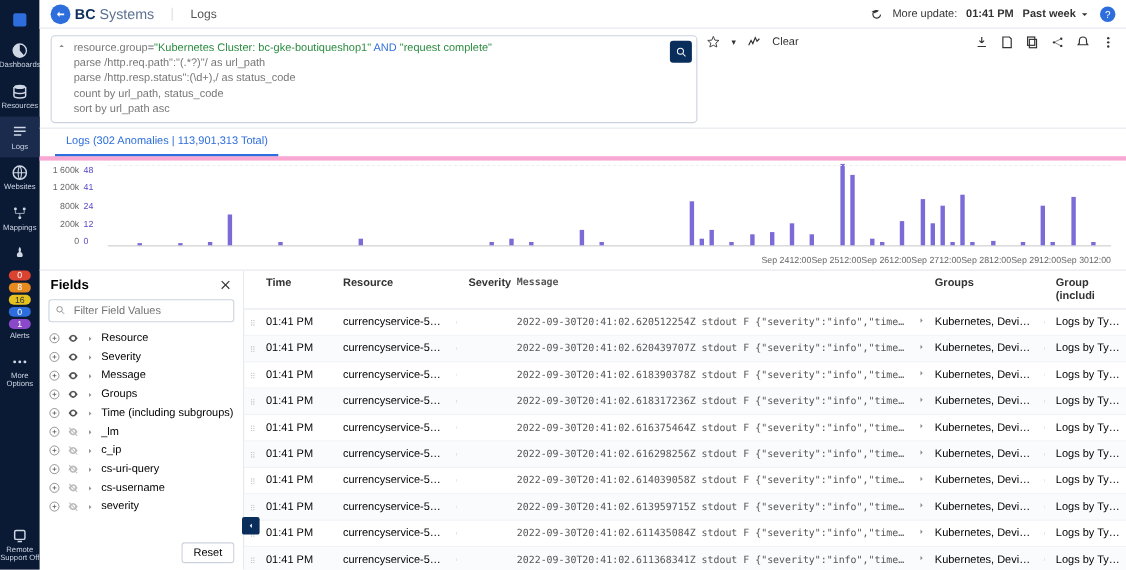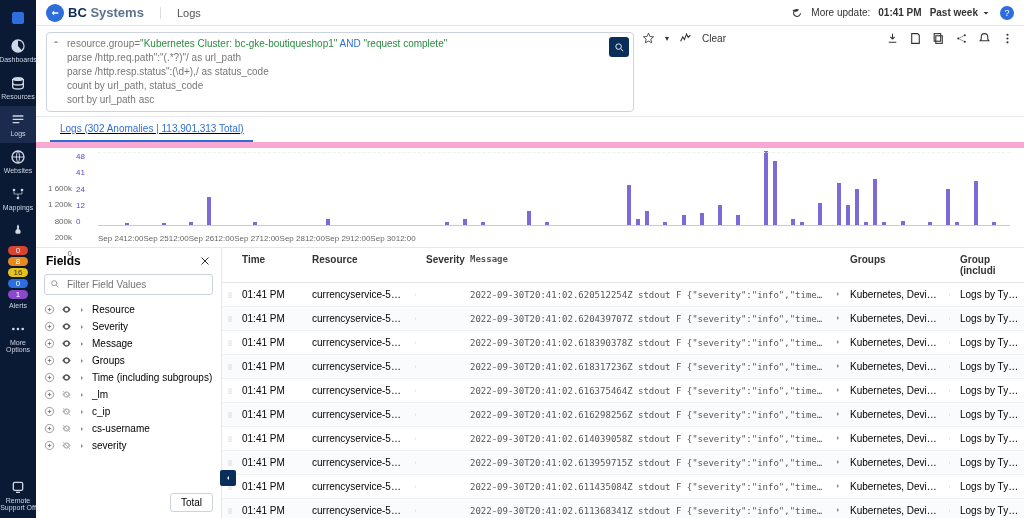--- a/index.html
+++ b/index.html
@@ -30,32 +30,32 @@
 .query-box .search-btn { position:absolute; right:4px; top:4px; width:20px; height:20px; background:#0a2e5c; border-radius:3px; display:flex; align-items:center; justify-content:center;}
 .query-box .search-btn svg{ width:11px; height:11px; fill:#fff;}
 .q-line1{ color:#333;}
 .q-green{ color:#2a8b3f;}
 .q-blue{ color:#2d6edc;}
 .q-gray{ color:#777;}
 .query-actions{ display:flex; align-items:center; gap:10px; font-size:10px; color:#333; }
 .query-actions svg{ width:13px; height:13px; fill:#333;}
 .query-actions .clear{ color:#333; cursor:pointer;}
 
-.tabs-row{ display:flex; padding:0 14px; border-bottom:6px solid #f9a8d4; font-size:10px;text-decoration:underline; }
+.tabs-row{ display:flex; padding:0 14px; border-bottom:4px solid #f9a8d4; font-size:10px; }
 .tab { padding:6px 10px; color:#333; cursor:pointer;}
 .tab.active{ color:#2d6edc; border-bottom:2px solid #2d6edc; font-weight:500;}
 
 .chart-area{ position:relative; height:100px; padding:4px 14px 0; border-bottom:1px solid #e4e7ed; }
 .y-left, .y-right{ position:absolute; top:4px; font-size:8px; color:#666; display:flex; flex-direction:column; justify-content:space-between; height:74px;}
-.y-left{ left:2px; text-align:right; width:34px;margin-top:32px;}
+.y-left{ left:2px; text-align:right; width:34px;}
 .y-right{ left:40px; color:#5a49c8; width:16px;}
 .plot{ position:absolute; left:62px; right:14px; top:4px; height:74px; border-bottom:1px solid #ccc;}
 .plot::before, .plot::after{ content:""; position:absolute; left:0; right:0; border-top:1px dashed #f0f0f0;}
 .bar{ position:absolute; bottom:0; width:4px; background:#7a6bd9; }
-.x-axis{ position:absolute; left:62px; right:14px; bottom:4px; display:flex; justify-content:flex-start; font-size:8px; color:#666;margin-top:48px;}
+.x-axis{ position:absolute; left:62px; right:14px; bottom:4px; display:flex; justify-content:flex-end; font-size:8px; color:#666;margin-top:48px;}
 
 .lower{ flex:1; display:flex; overflow:hidden;}
 
 .fields-panel{ width:186px; border-right:1px solid #e4e7ed; display:flex; flex-direction:column; font-size:10px; }
 .fields-head{ display:flex; align-items:center; justify-content:space-between; padding:6px 10px; font-weight:600; font-size:12px;}
 .fields-head svg{ width:12px; height:12px; fill:#333;}
 .field-filter{ margin:0 8px 6px; position:relative;}
 .field-filter input{ width:100%; padding:4px 4px 4px 22px; border:1px solid #ccd2de; border-radius:3px; font-size:10px;}
 .field-filter svg{ position:absolute; left:6px; top:5px; width:10px; height:10px; fill:#888;}
 .field-list{ flex:1; overflow:auto; }
@@ -160,21 +160,21 @@
     </div>
 </div>
 
 <div class="topbar">
   <div class="brand">
     <div class="logo">
         <svg viewBox="0 0 24 24">
           <path d="M4 12l6-6v4h10v4H10v4z"></path>
         </svg>
       </div>
-    <span><b>BC</b><span style="font-weight:400;color:#2d6edc"> </span><span style="font-weight:700;color:#5b7290">Systems</span></span>
+    <span><b>BC</b><span style="font-weight:400;color:#2d6edc"> </span><span style="font-weight:400;color:#5b7290">Systems</span></span>
   </div>
   <span class="crumb">Logs</span>
   <div class="topbar-right">
     <svg viewBox="0 0 24 24">
         <path d="M12 4a8 8 0 107.4 5h-2.1A6 6 0 116 12h3L5 8l-4 4h3a8 8 0 008-8z" transform="rotate(30 12 12)"></path>
       </svg>
     <span>More update:</span>
     <b>01:41 PM</b>
     <span class="past-week">
         <span>Past week</span>
@@ -431,39 +431,53 @@
               <circle cx="12" cy="12" r="9" fill="none" stroke="#555" stroke-width="1.2"></circle>
               <path d="M12 9v6m-3-3h6" stroke="#555" stroke-width="1.5" stroke-linecap="round"></path>
             </svg>
             <svg class="eye off" viewBox="0 0 24 24">
               <path d="M12 5c5 0 9 7 9 7s-4 7-9 7-9-7-9-7 4-7 9-7zm0 3a4 4 0 100 8 4 4 0 000-8z"></path>
               <path d="M4 4l16 16" stroke="#bbb" stroke-width="2"></path>
             </svg>
             <svg class="chev" viewBox="0 0 24 24">
               <path d="M9 6l6 6-6 6z"></path>
             </svg>
+            <span>cs-uri-query</span>
+          </div>
+          <div class="field-item">
+            <svg viewBox="0 0 24 24">
+              <circle cx="12" cy="12" r="9" fill="none" stroke="#555" stroke-width="1.2"></circle>
+              <path d="M12 9v6m-3-3h6" stroke="#555" stroke-width="1.5" stroke-linecap="round"></path>
+            </svg>
+            <svg class="eye off" viewBox="0 0 24 24">
+              <path d="M12 5c5 0 9 7 9 7s-4 7-9 7-9-7-9-7 4-7 9-7zm0 3a4 4 0 100 8 4 4 0 000-8z"></path>
+              <path d="M4 4l16 16" stroke="#bbb" stroke-width="2"></path>
+            </svg>
+            <svg class="chev" viewBox="0 0 24 24">
+              <path d="M9 6l6 6-6 6z"></path>
+            </svg>
             <span>cs-username</span>
           </div>
           <div class="field-item">
             <svg viewBox="0 0 24 24">
               <circle cx="12" cy="12" r="9" fill="none" stroke="#555" stroke-width="1.2"></circle>
               <path d="M12 9v6m-3-3h6" stroke="#555" stroke-width="1.5" stroke-linecap="round"></path>
             </svg>
             <svg class="eye off" viewBox="0 0 24 24">
               <path d="M12 5c5 0 9 7 9 7s-4 7-9 7-9-7-9-7 4-7 9-7zm0 3a4 4 0 100 8 4 4 0 000-8z"></path>
               <path d="M4 4l16 16" stroke="#bbb" stroke-width="2"></path>
             </svg>
             <svg class="chev" viewBox="0 0 24 24">
               <path d="M9 6l6 6-6 6z"></path>
             </svg>
             <span>severity</span>
           </div>
         </div>
       <div class="reset-row">
-          <button class="reset-btn">Total</button>
+          <button class="reset-btn">Reset</button>
         </div>
     </div>
 
     <div class="table-area">
       <div class="thead">
         <div class="th drag"></div>
         <div class="th col-time">Time</div>
         <div class="th col-res">Resource</div>
         <div class="th kebab"></div>
         <div class="th col-sev">Severity</div>

